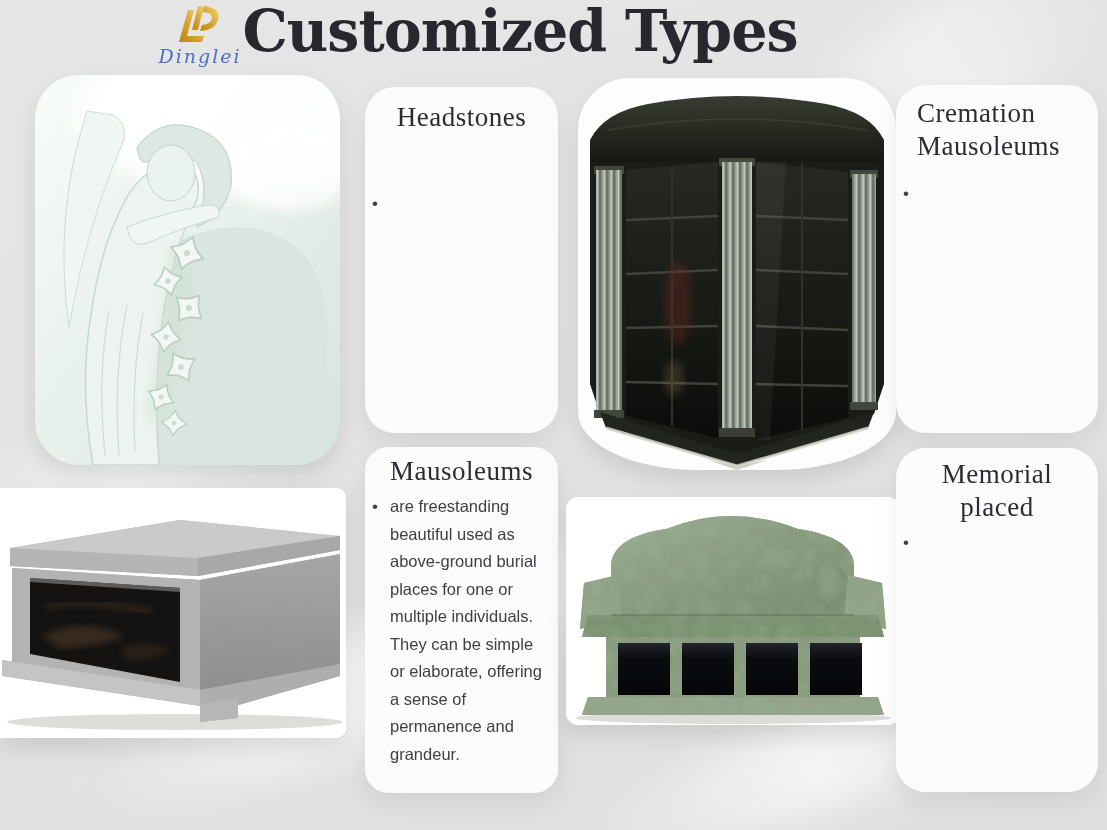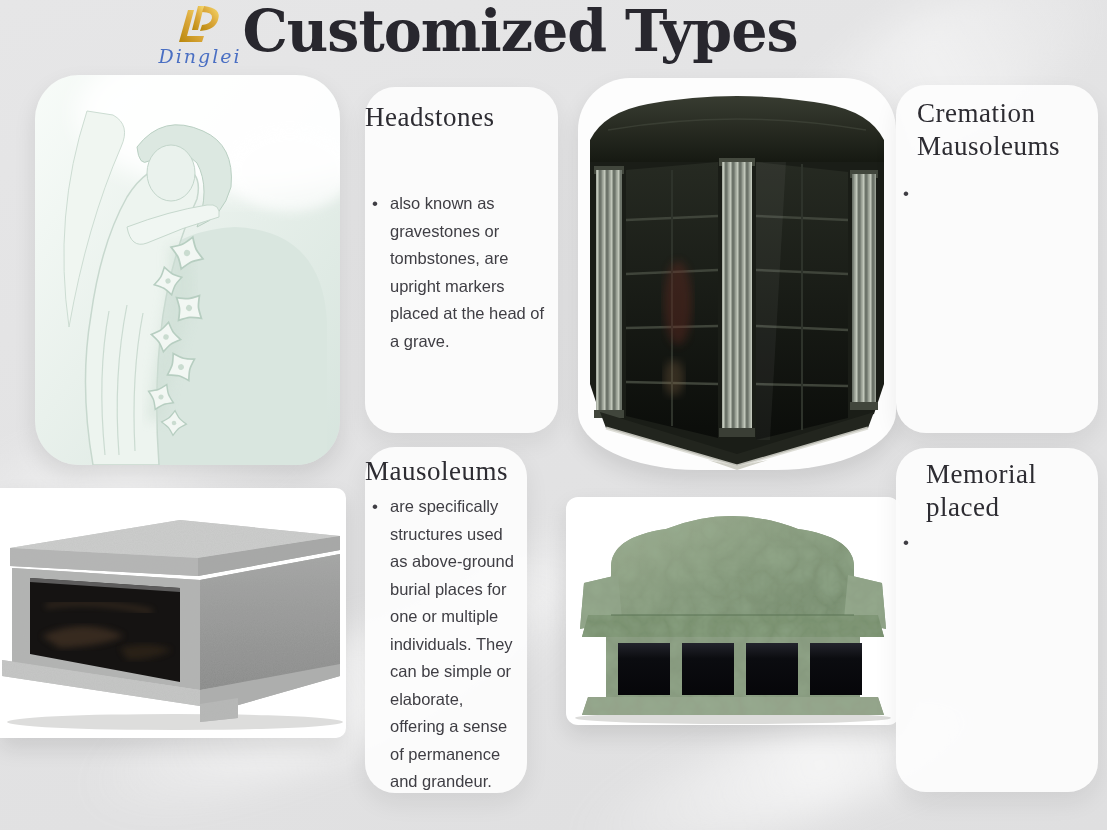--- a/index.html
+++ b/index.html
@@ -38,28 +38,28 @@
   .photo-maus    { left:0;     top:488px; width:346px; height:250px; background:#ffffff; border-radius:0 10px 10px 0; }
   .photo-bench   { left:566px; top:497px; width:334px; height:228px; background:#ffffff; border-radius:12px; }
 
   
   .card {
     position:absolute; background:rgba(252,252,252,.96); border-radius:30px;
     box-shadow:0 10px 24px rgba(0,0,0,.07);
   }
   .card-headstones { left:365px; top:87px;  width:193px; height:346px; }
   .card-cremation  { left:896px; top:85px;  width:202px; height:348px; }
-  .card-mausoleums { left:365px; top:447px; width:162px; height:346px; }
+  .card-mausoleums { left:365px; top:447px; width:193px; height:346px;border-radius:24px; }
   .card-bench      { left:896px; top:448px; width:202px; height:344px; }
 
   .card h2 {
     font-family:"Liberation Serif", serif; font-weight:400;
     font-size:27px; line-height:33px; color:#2d2c32; letter-spacing:.5px;
   }
-  .h-center { margin-top:14px; }
+  .h-center { text-align:center; margin-top:14px; }
   .h-left   { text-align:left; padding-left:21px; margin-top:12px; }
   .h-narrow { padding:0 30px; }  
 
   .bullet-row { display:flex; align-items:flex-start; padding:0 8px 0 7px; }
   .bullet-dot { width:13px; flex:0 0 13px; font-size:17px; line-height:27.5px; color:#3f3e44; text-align:left; }
   .bullet-text { flex:1; padding-left:5px; font-size:16.5px; line-height:27.5px; color:#3f3e44; }
 
   .gap-lg { margin-top:56px; }
   .gap-md { margin-top:17px; }
   .gap-sm { margin-top:5px; }
@@ -130,21 +130,20 @@
       <use href="#flw" transform="translate(146,292) rotate(-30) scale(1.2)"></use>
       <use href="#flw" transform="translate(126,322) rotate(25) scale(1.05)"></use>
       <use href="#flw" transform="translate(139,348) rotate(5) scale(0.95)"></use>
     </svg>
   </div>
 
   <div class="card card-headstones">
     <h2 class="h-center">Headstones</h2>
     <div class="bullet-row gap-lg">
       <span class="bullet-dot">•</span>
-      <span class="bullet-text">also known as gravestones or tombstones, are upright markers placed at the head of a grave.</span>
     </div>
   </div>
 
   <div class="photo photo-columb">
     <svg width="318" height="392" viewBox="0 0 318 392">
       <defs>
         <linearGradient id="capG" x1="0" y1="0" x2="0" y2="1">
           <stop offset="0" stop-color="#383c31"></stop>
             <stop offset="100%" stop-color="#161912"></stop>
         </linearGradient>
@@ -231,21 +230,21 @@
       <path d="M46,118 Q92,110 152,124" stroke="#6e5134" stroke-width="5" fill="none" opacity=".35" filter="url(#bl3)"></path>
       <path d="M120,160 Q150,152 172,162 Q152,172 128,172 Z" fill="#42301f" opacity=".45" filter="url(#bl3)"></path>
       <polygon points="30,90 180,100 180,104 30,94" fill="#6f6f6f" opacity=".8"></polygon>
     </svg>
   </div>
 
   <div class="card card-mausoleums">
     <h2 class="h-center" style="margin-top:8px;">Mausoleums</h2>
     <div class="bullet-row gap-sm">
       <span class="bullet-dot">•</span>
-      <span class="bullet-text">are specifically structures used as above-ground burial places for one or multiple individuals. They can be simple or elaborate, offering a sense of permanence and grandeur.</span>
+      <span class="bullet-text">are freestanding beautiful used as above-ground burial places for one or multiple individuals. They can be simple or elaborate, offering a sense of permanence and grandeur.</span>
     </div>
   </div>
 
   <div class="photo photo-bench">
     <svg width="334" height="228" viewBox="0 0 334 228">
       <defs>
         <linearGradient id="greenG" x1="0" y1="0" x2="1" y2="1">
           <stop offset="0" stop-color="#9cad92"></stop>
             <stop offset="50%" stop-color="#86997c"></stop>
             <stop offset="100%" stop-color="#748a6c"></stop>

